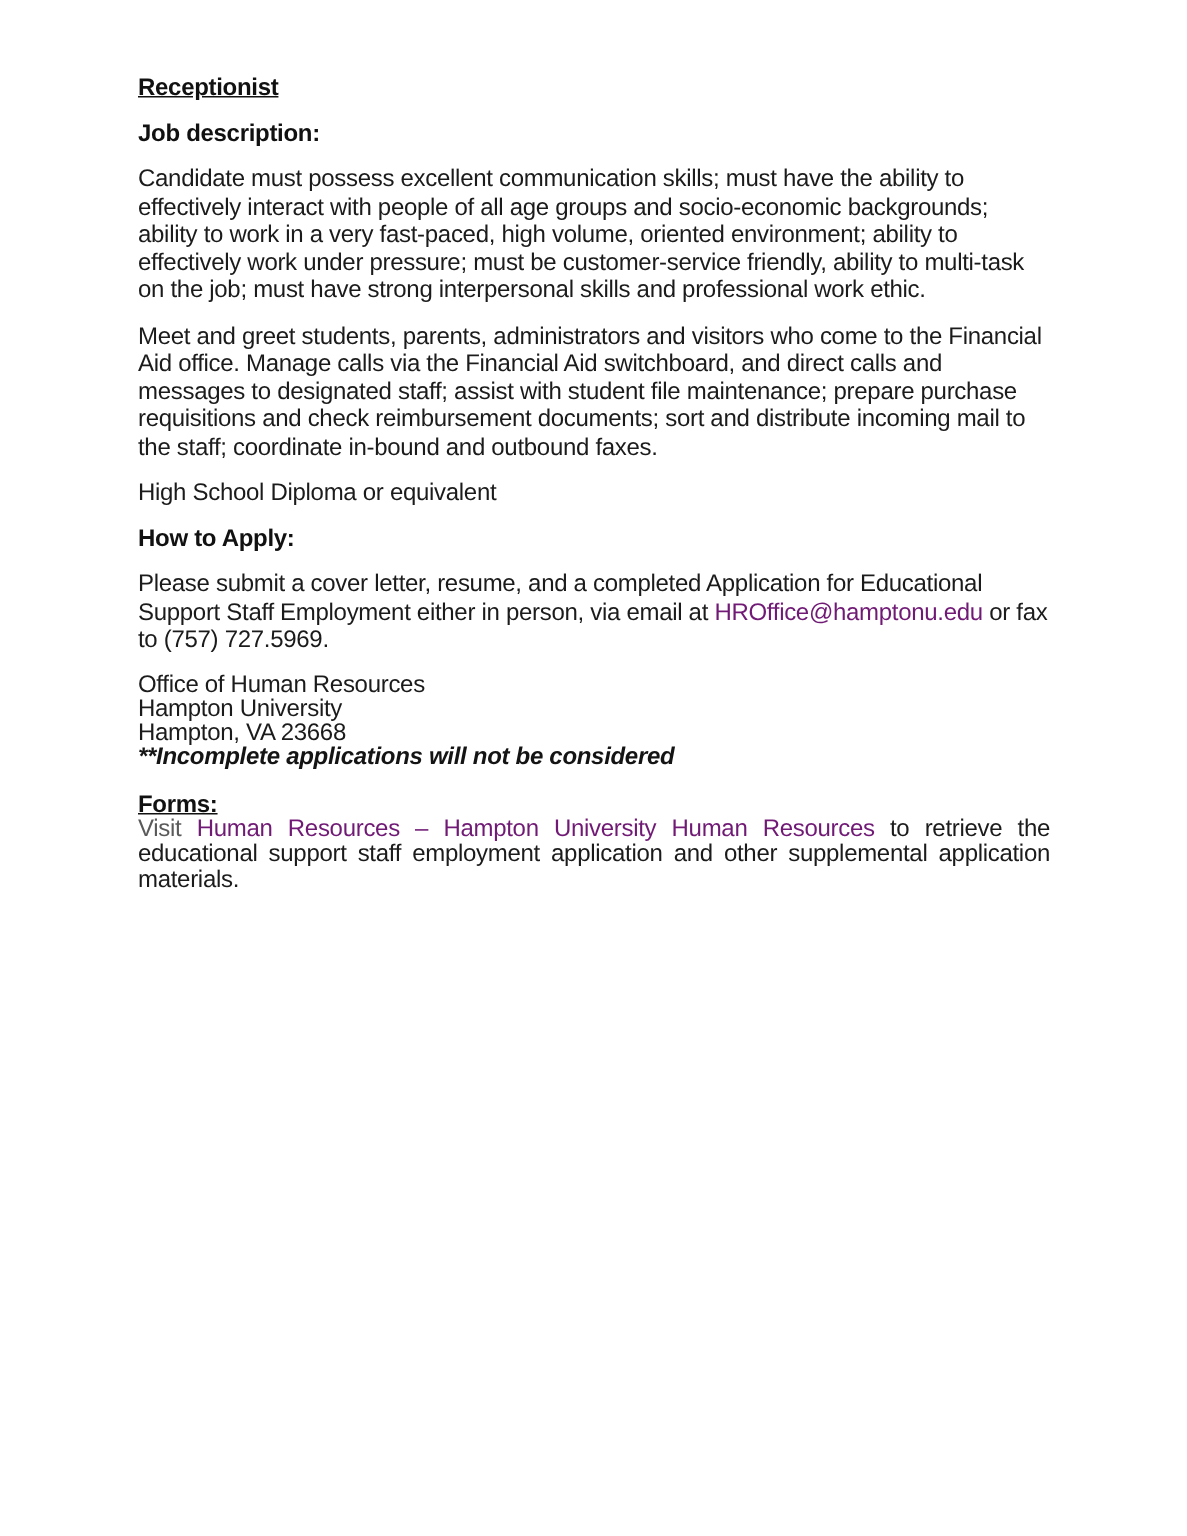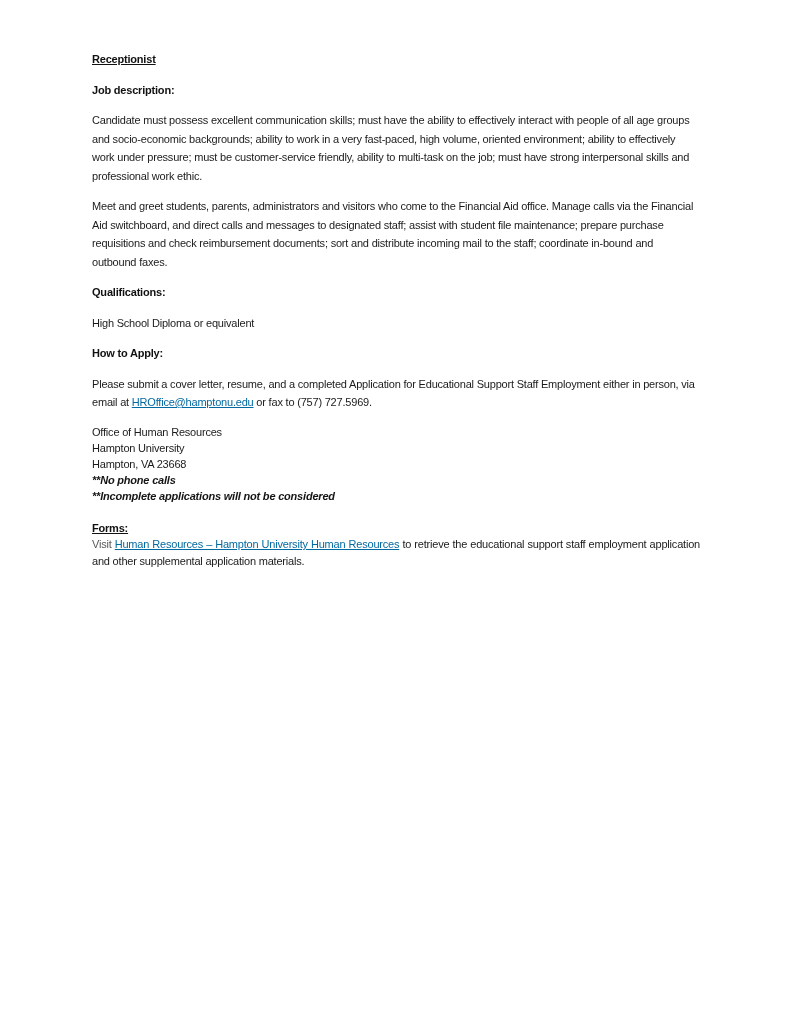--- a/index.html
+++ b/index.html
@@ -8,21 +8,21 @@
     background: #ffffff;
   }
   .page {
     position: relative;
     width: 791px;
     height: 1024px;
     background: #ffffff;
     box-sizing: border-box;
     padding: 50px 91px 0 92px;
     font-family: "Liberation Sans", sans-serif;
-    font-size: 11px;
+    font-size: 16px;
     letter-spacing: -0.2px;
     line-height: 18.5px;
     color: #1b1b1b;
   }
   .doc-title {
     font-weight: bold;
     text-decoration: underline;
     color: #111111;
     margin: 0 0 12px 0;
   }
@@ -34,22 +34,21 @@
   .heading.tight {
     margin: 0;
   }
   p.body {
     margin: 0 0 12px 0;
   }
   .section {
     margin: 0 0 12px 0;
   }
   a.link {
-    color: #0369a1;
-    text-decoration: underline;
+    color: #701a75;
     cursor: pointer;
   }
   .address-block {
     line-height: 16px;
     margin: 0 0 16px 0;
   }
   .address-line {
     margin: 0;
   }
   .note-line {
@@ -84,35 +83,33 @@
   <p class="doc-title">Receptionist</p>
 
   <p class="heading">Job description:</p>
 
   <p class="body">Candidate must possess excellent communication skills; must have the ability to effectively interact with people of all age groups and socio-economic backgrounds; ability to work in a very fast-paced, high volume, oriented environment; ability to effectively work under pressure; must be customer-service friendly, ability to multi-task on the job; must have strong interpersonal skills and professional work ethic.</p>
 
   <div class="section">
     <p class="body">Meet and greet students, parents, administrators and visitors who come to the Financial Aid office.  Manage calls via the Financial Aid switchboard, and direct calls and messages to designated staff; assist with student file maintenance; prepare purchase requisitions and check reimbursement documents; sort and distribute incoming mail to the staff; coordinate in-bound and outbound faxes.</p>
   </div>
 
-  <p class="heading">Qualifications:</p>
 
   <p class="body">High School Diploma or equivalent</p>
 
   <p class="heading">How to Apply:</p>
 
   <p class="body">
     <span>Please submit a cover letter, resume, and a completed Application for Educational Support Staff Employment either in person, via email at </span><a class="link">HROffice@hamptonu.edu</a><span> or fax to (757) 727.5969.</span>
   </p>
 
   <div class="address-block">
     <p class="address-line">Office of Human Resources</p>
     <p class="address-line">Hampton University</p>
     <p class="address-line">Hampton, VA 23668</p>
-    <p class="note-line">**No phone calls</p>
     <p class="note-line">**Incomplete applications will not be considered</p>
   </div>
 
   <div class="forms-section">
     <p class="forms-heading">Forms: </p>
     <p class="forms-body">
       <span class="visit-word">Visit </span><a class="link">Human Resources – Hampton University Human Resources</a><span> to retrieve the educational support staff employment application and other supplemental application materials.</span>
     </p>
   </div>
 

